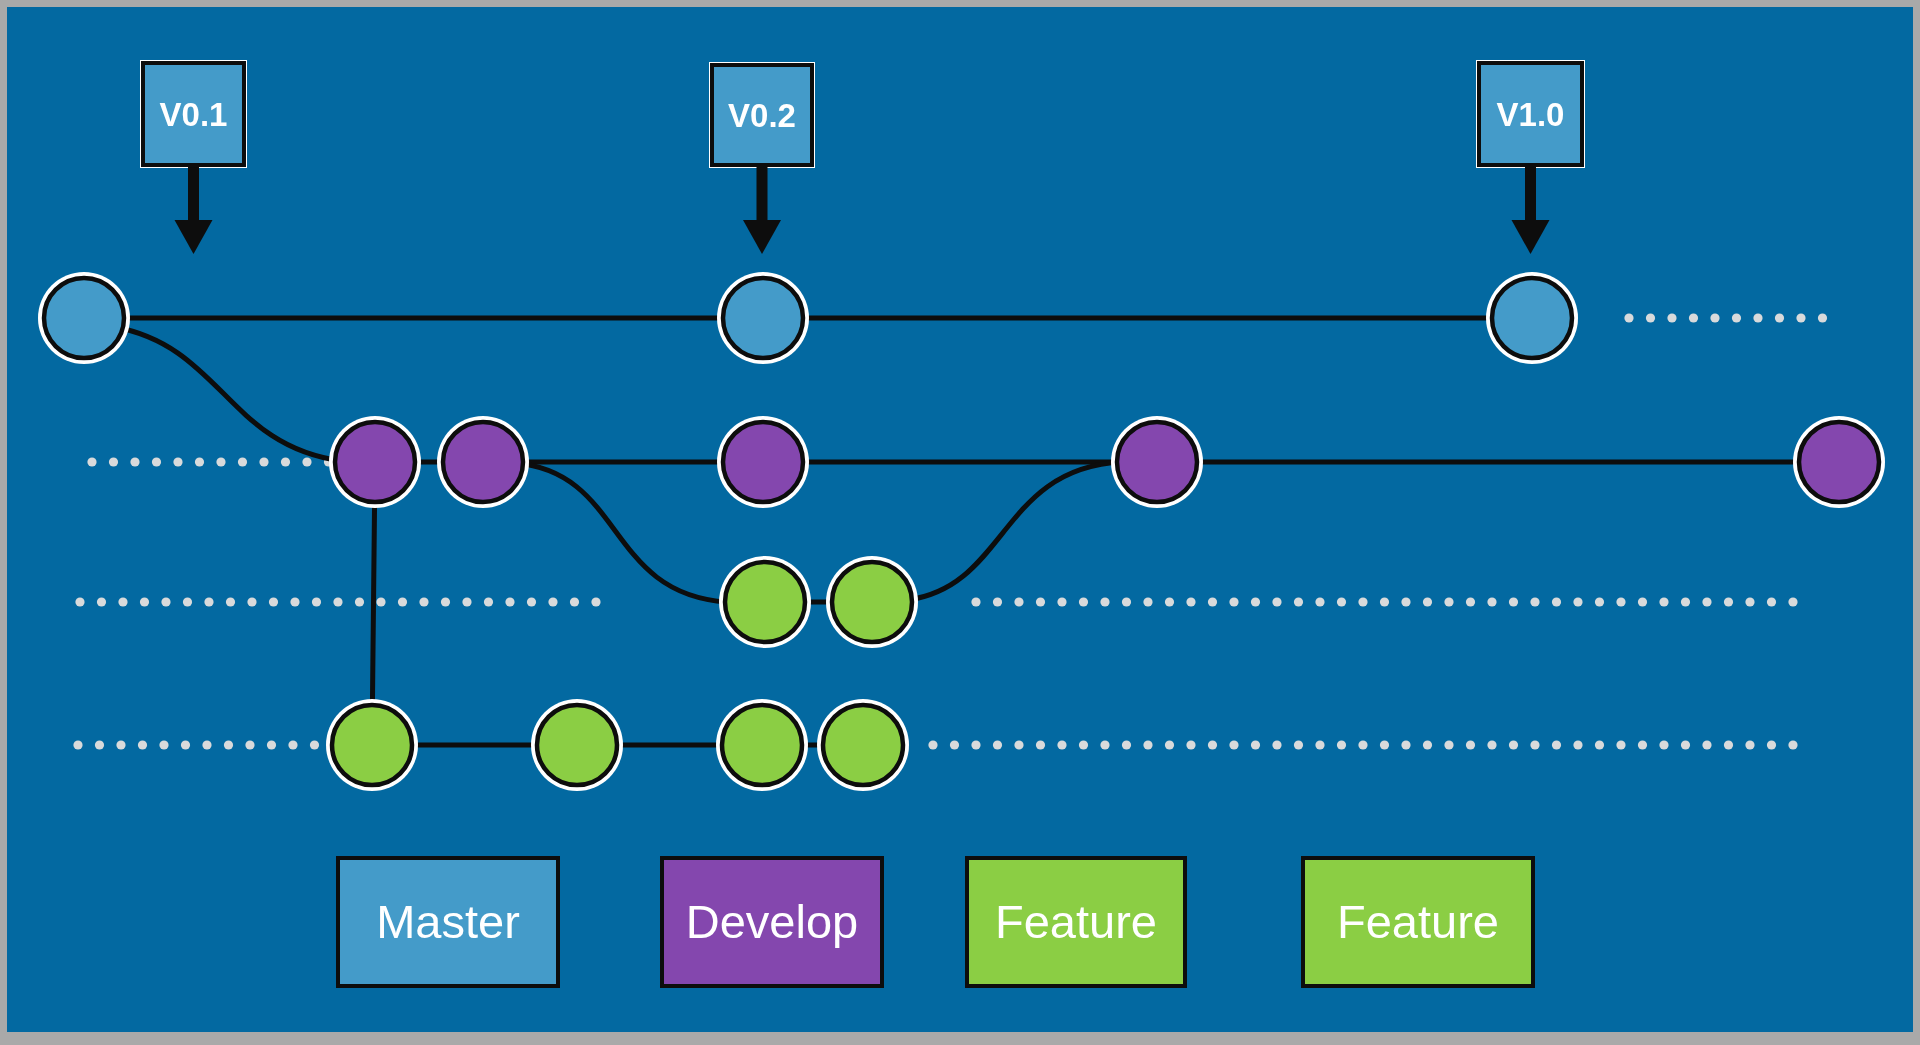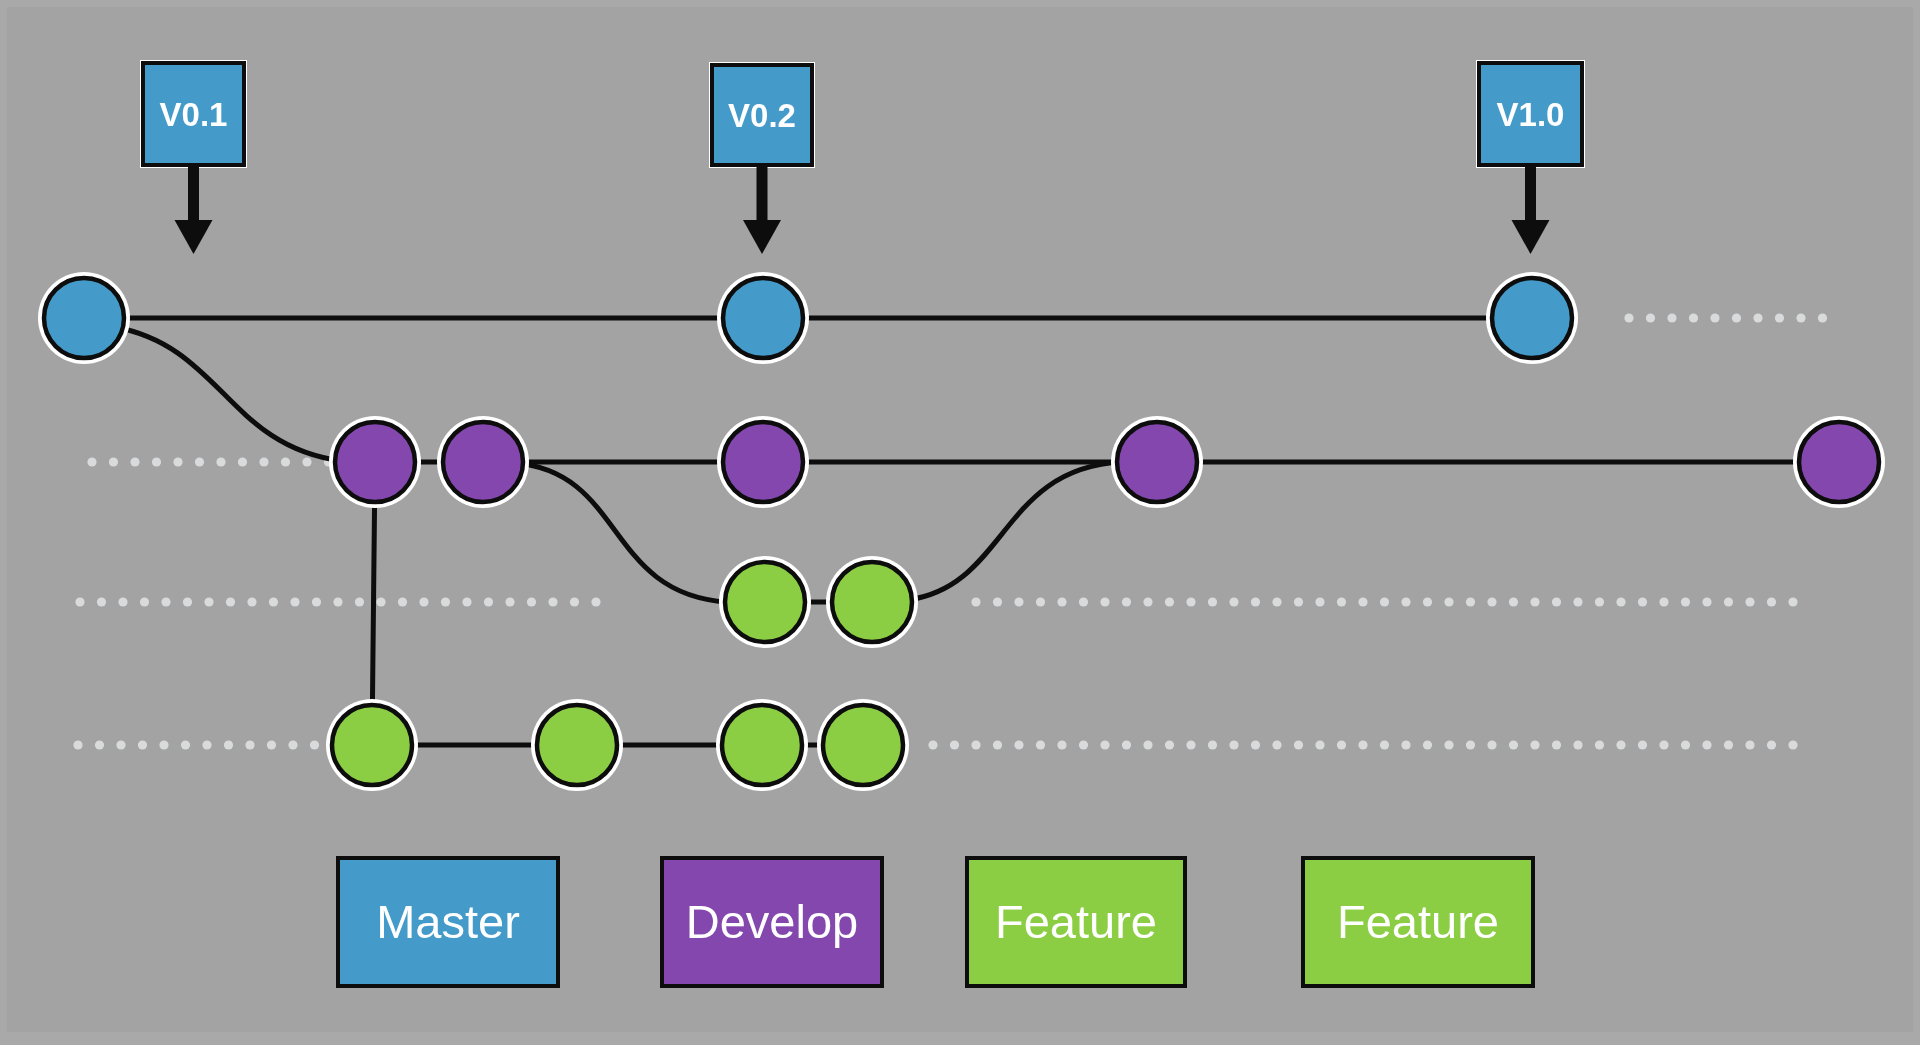--- a/index.html
+++ b/index.html
@@ -1,20 +1,20 @@
 <!DOCTYPE html>
 <html><head>
 <meta charset="utf-8">
 <style>
   html,body{margin:0;padding:0;background:#ffffff;}
   .stage{
     position:relative;
     width:1920px;height:1045px;
     box-sizing:border-box;
-    background:#a3a3a3;
+    background:#0369a1;
     border:7px solid #a9a9a9;
     border-bottom-width:13px;
     overflow:hidden;
     font-family:"Liberation Sans", sans-serif;
   }
   svg{display:block;width:100%;height:100%;}
   text{font-family:"Liberation Sans", sans-serif;}
 </style>
 </head>
 <body>

